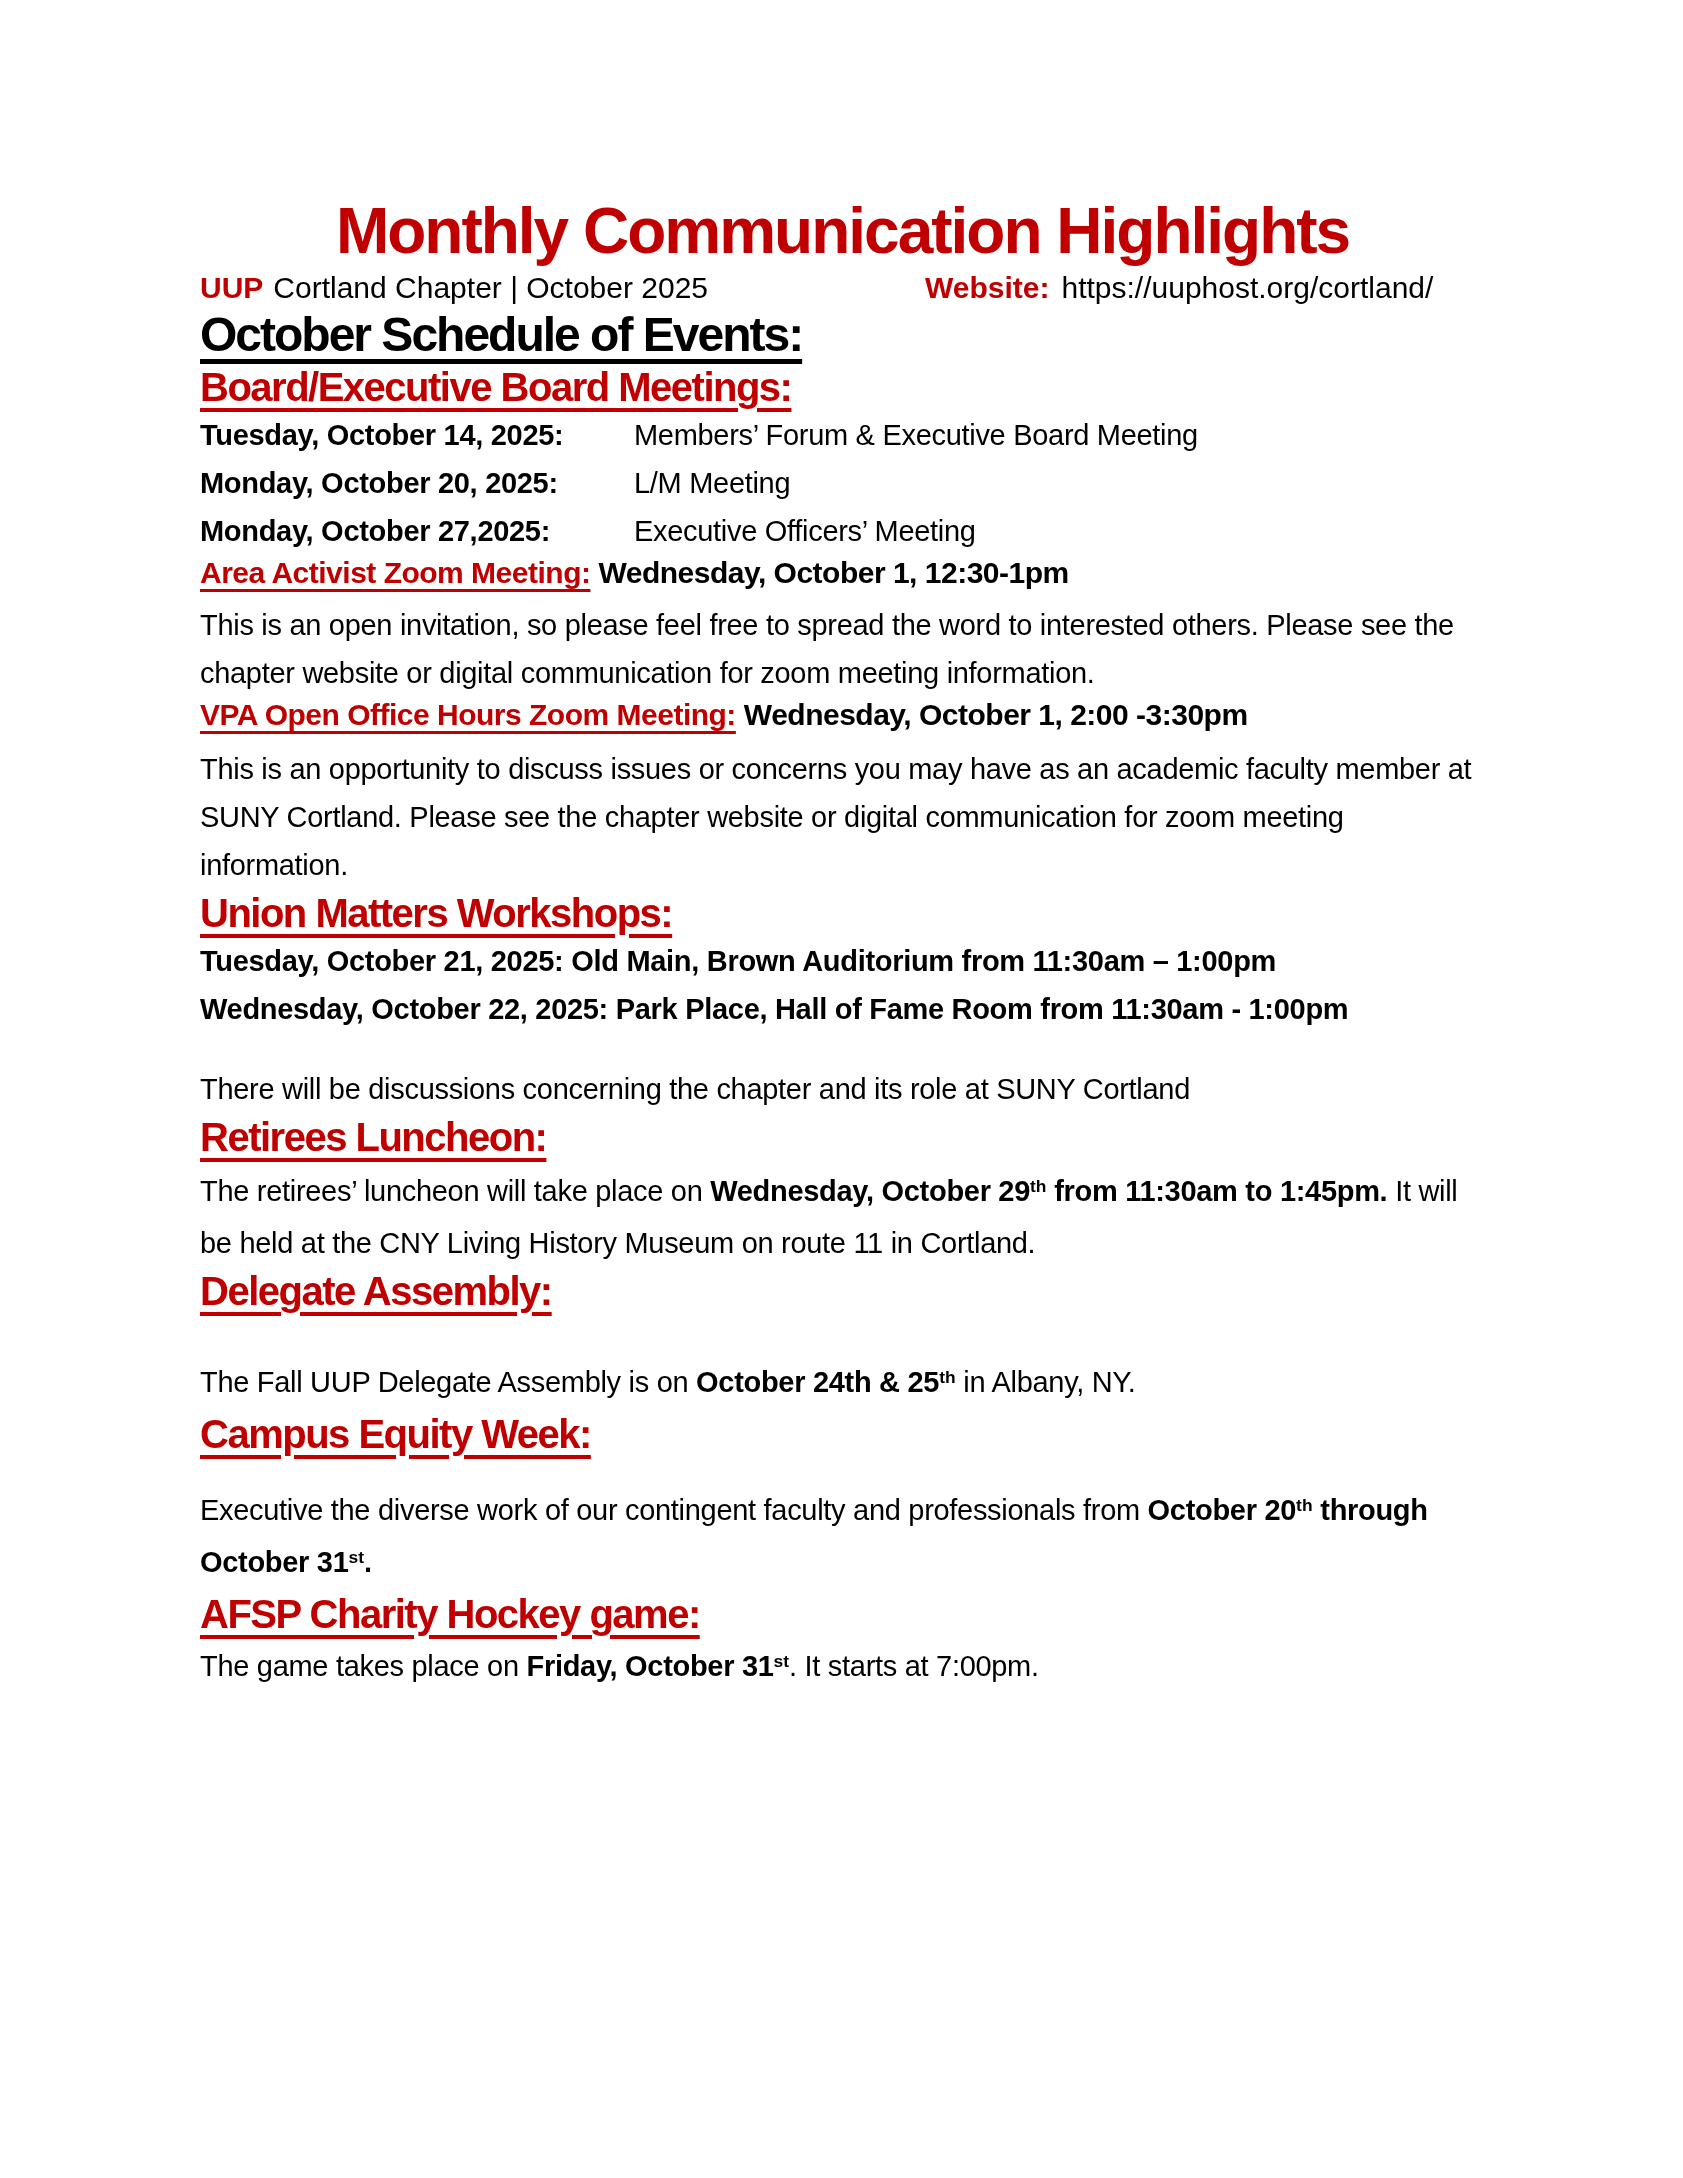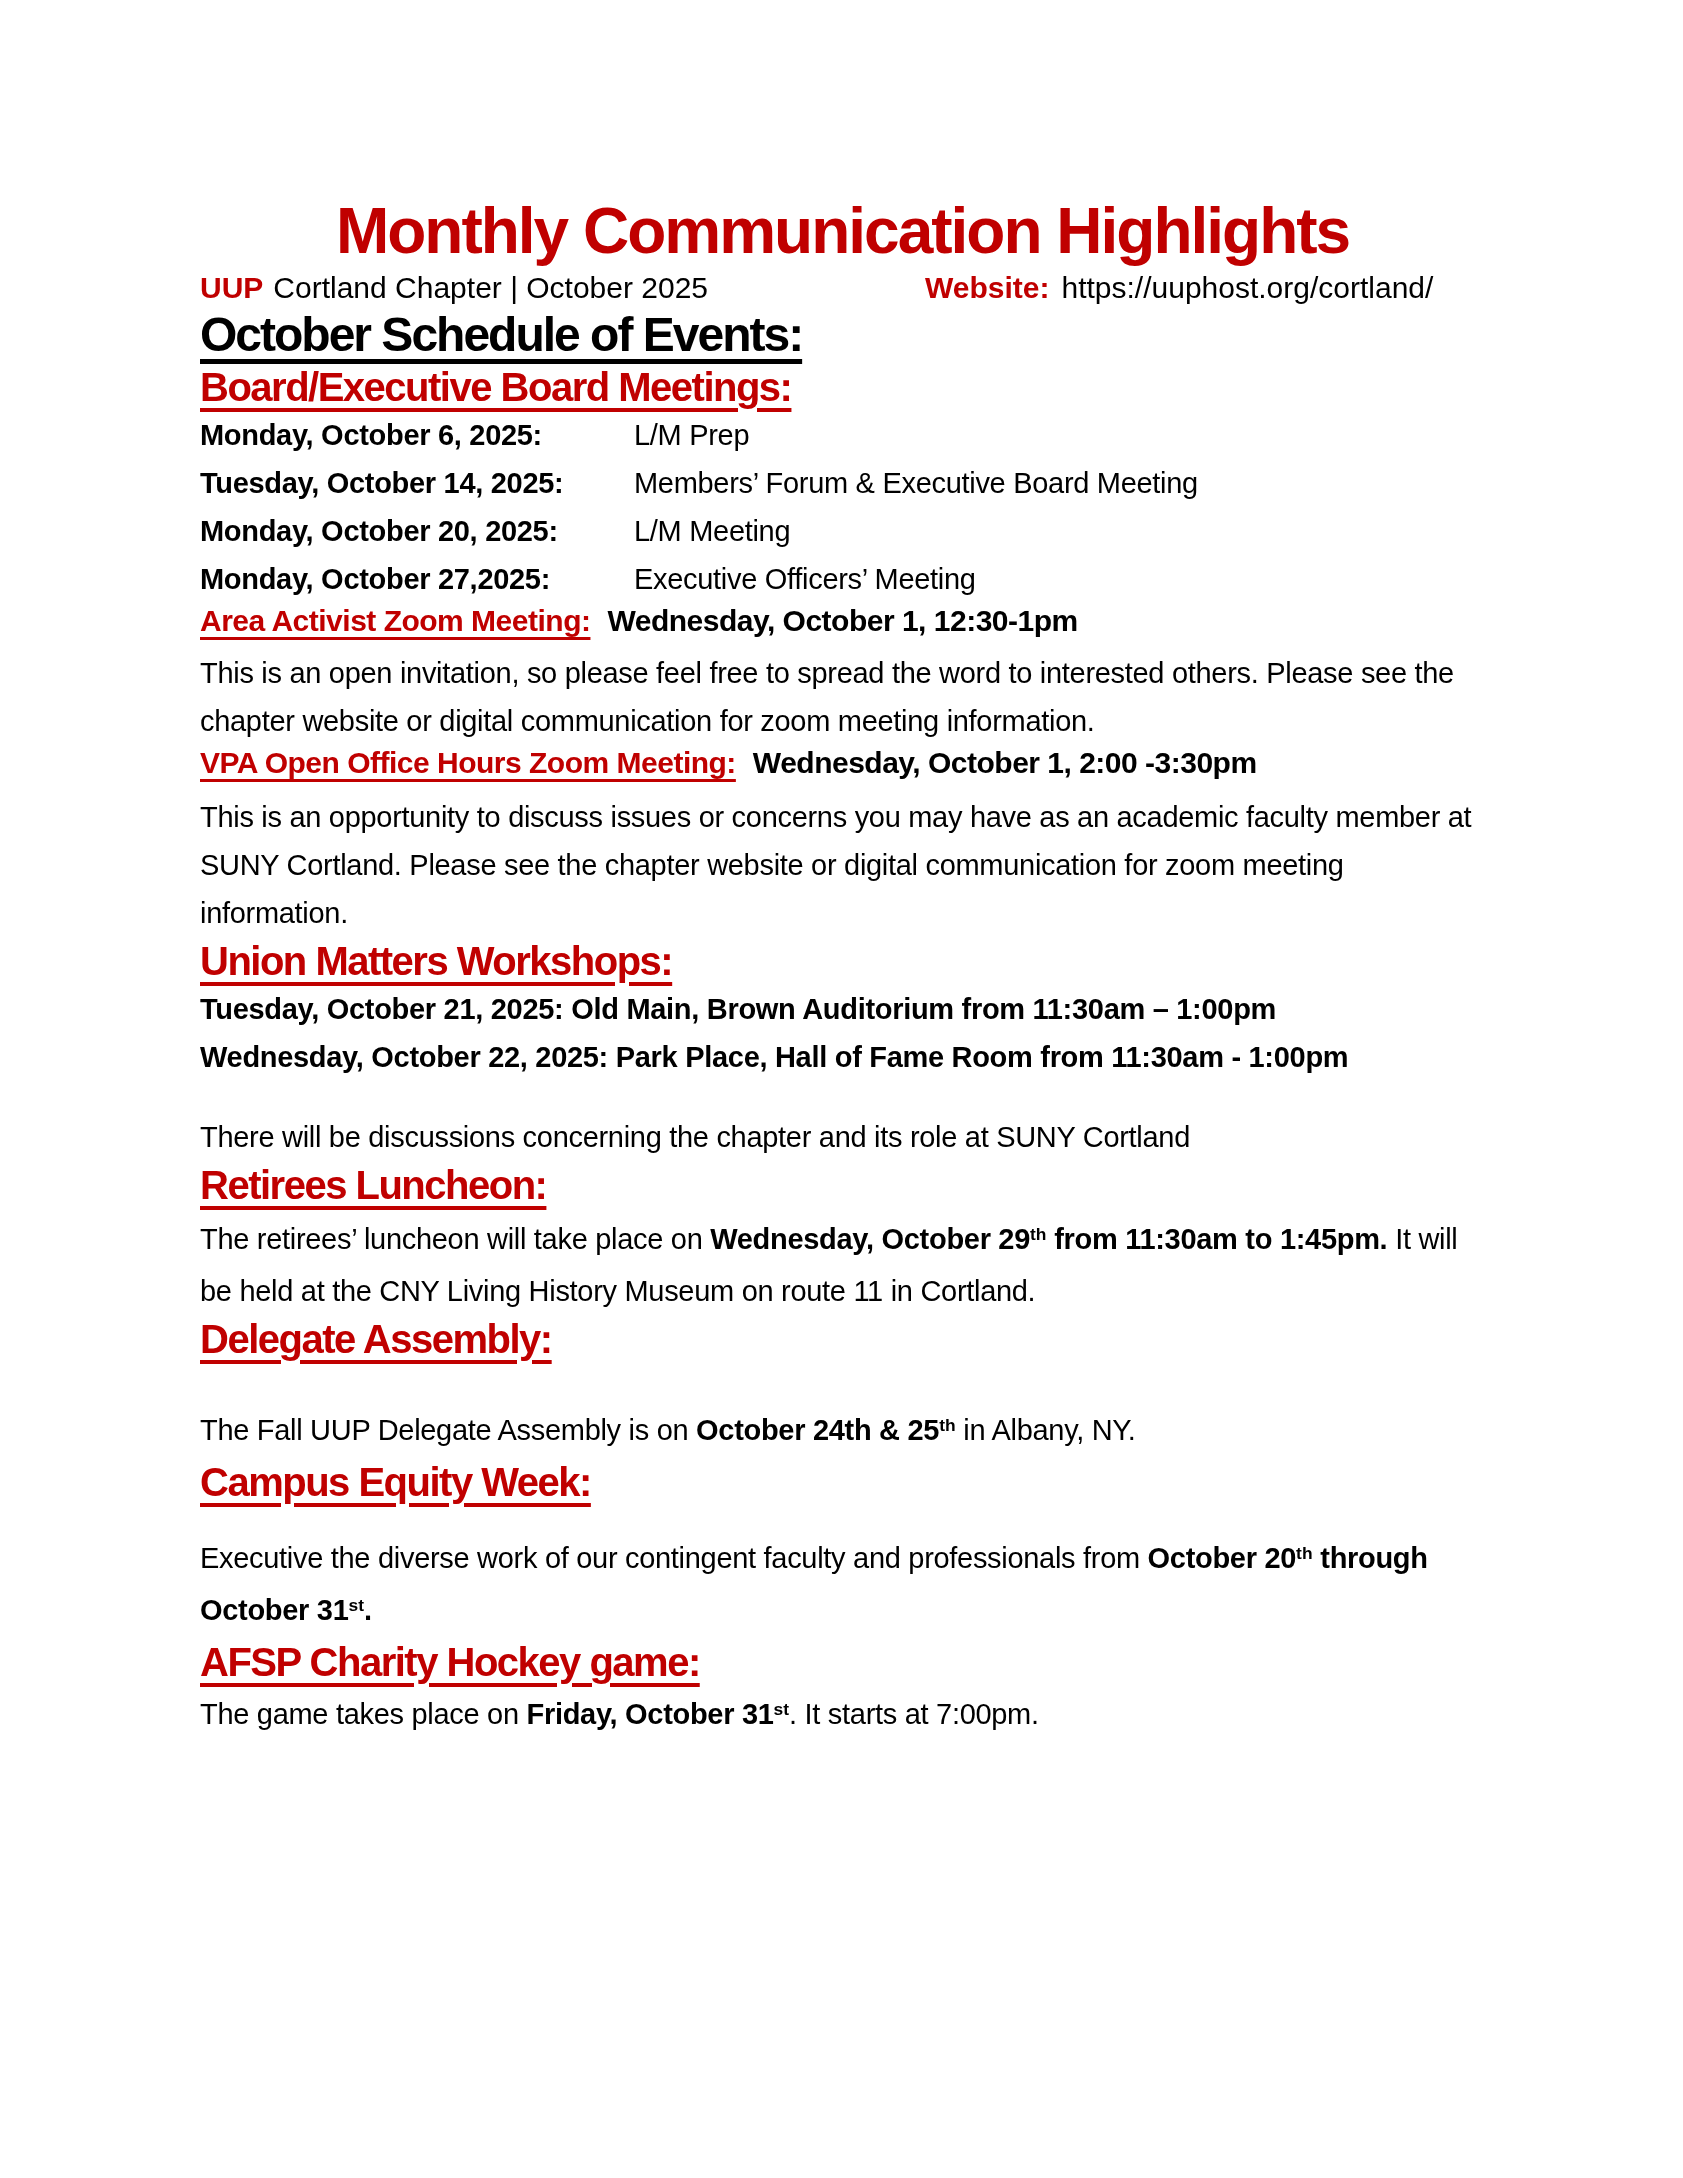--- a/index.html
+++ b/index.html
@@ -45,21 +45,21 @@
   .mt-equity { margin-top:24px; }
   .mt-hockey { margin-top:22px; }
 
   .sub-heading { font-size:30px; line-height:36px; font-weight:700; letter-spacing:-0.5px; }
   .mt-area { margin-top:22px; }
   .mt-vpa { margin-top:18px; }
   .sub-heading .red-part {
     color:var(--accent);
     text-decoration:underline; text-decoration-thickness:3px; text-underline-offset:6px;
   }
-  .heading-date { margin-left:17px; color:#000; }
+  .heading-date { margin-left:8px; color:#000; }
 
   .meetings { margin-top:8px; }
   .meeting-row { display:flex; font-size:29px; line-height:48px; letter-spacing:-0.3px; }
   .meeting-date { font-weight:700; flex:0 0 434px; }
   .meeting-event { font-weight:400; }
 
   .para {
     font-size:29px; line-height:48px; letter-spacing:-0.3px; font-weight:400;
     max-width:1297px;
   }
@@ -86,24 +86,20 @@
     <span class="org-abbrev">UUP</span><span class="org-name">Cortland Chapter | October 2025</span>
     <span class="website-group">
       <span class="website-label">Website:</span><span class="website-url">https://uuphost.org/cortland/</span>
     </span>
   </div>
 
   <div class="h1">October Schedule of Events:</div>
 
   <div class="red-heading mt-board">Board/Executive Board Meetings:</div>
   <div class="meetings">
-    <div class="meeting-row">
-      <span class="meeting-date">Monday, October 6, 2025:</span>
-      <span class="meeting-event">L/M Prep</span>
-    </div>
     <div class="meeting-row">
       <span class="meeting-date">Tuesday, October 14, 2025:</span>
       <span class="meeting-event">Members’ Forum &amp; Executive Board Meeting</span>
     </div>
     <div class="meeting-row">
       <span class="meeting-date">Monday, October 20, 2025:</span>
       <span class="meeting-event">L/M Meeting</span>
     </div>
     <div class="meeting-row">
       <span class="meeting-date">Monday, October 27,2025:</span>

